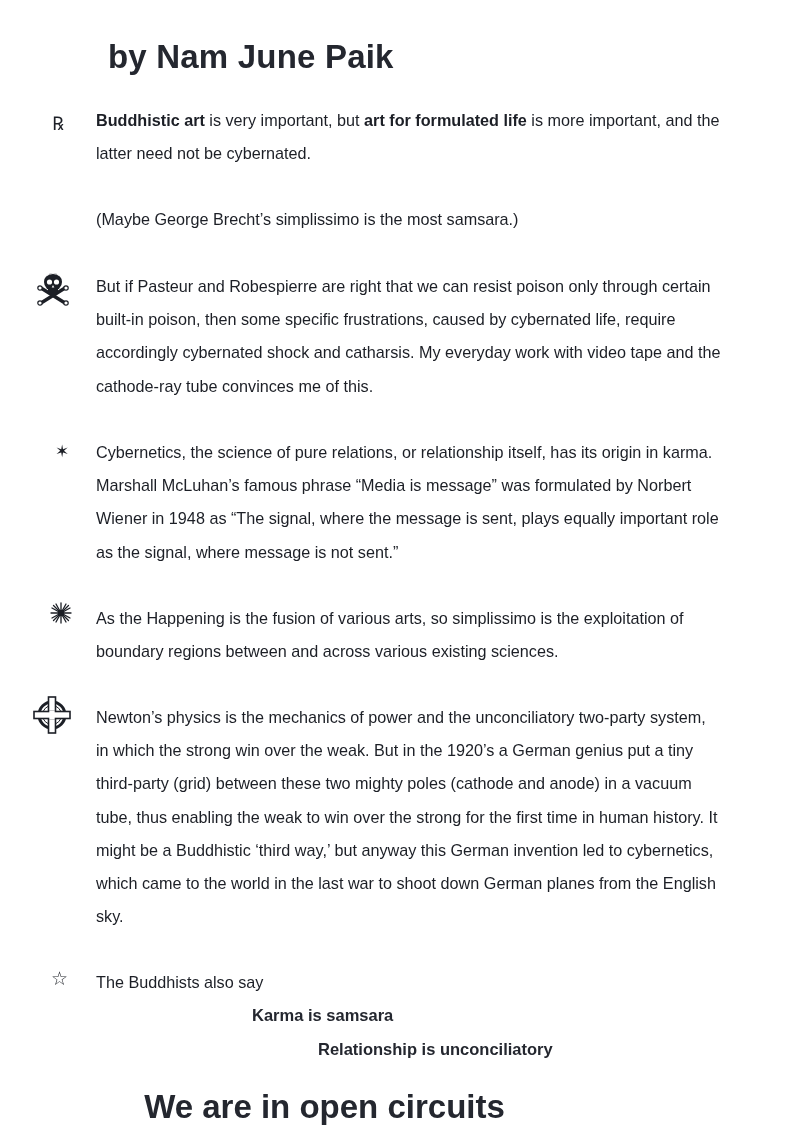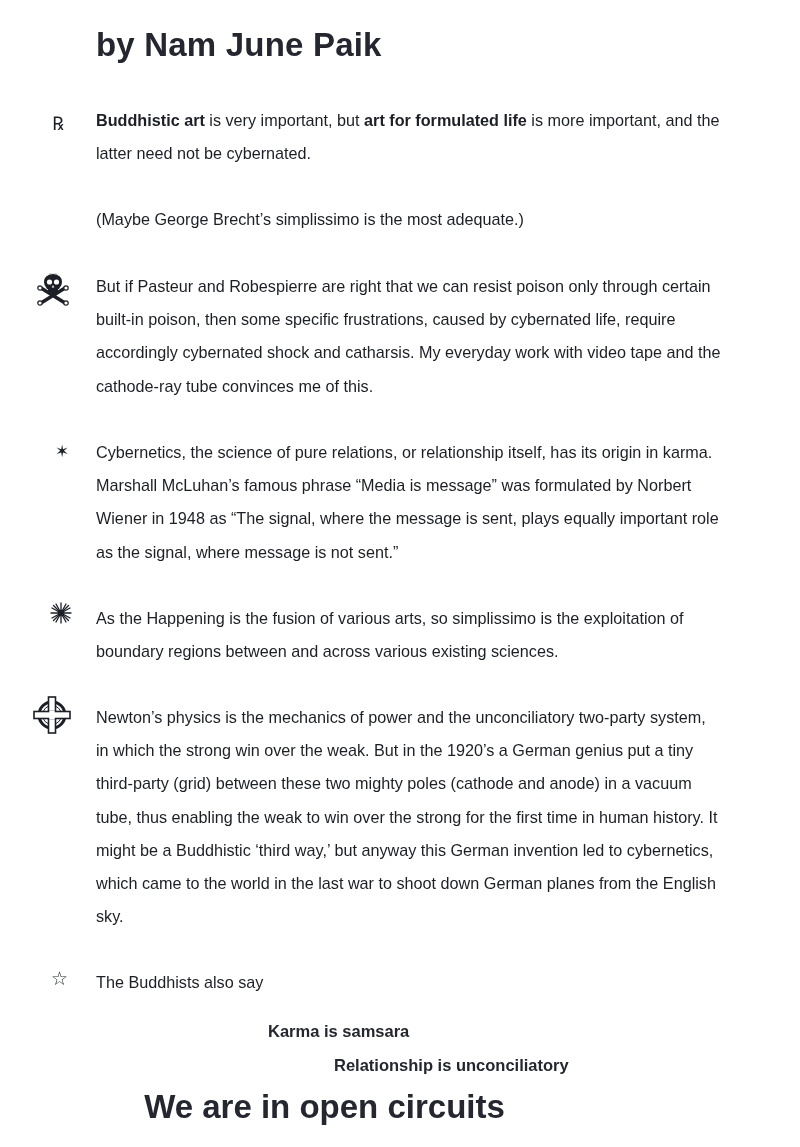--- a/index.html
+++ b/index.html
@@ -1,38 +1,38 @@
 <!DOCTYPE html>
 <html><head>
 <meta charset="utf-8">
 <style>
   html, body { margin: 0; padding: 0; background: #ffffff; }
   body { width: 800px; height: 1147px; position: relative; overflow: hidden;
          font-family: "Liberation Sans", "DejaVu Sans", sans-serif; color: #1c1f26; }
   .title { position: absolute; left: 96px; top: 26px; font-size: 33px; font-weight: bold;
-           letter-spacing: 0.2px; color: #24272f; margin: 0; }
+           letter-spacing: 0.2px; color: #24272f; margin: 12px; }
   .para { position: absolute; left: 96px; width: 625px; font-size: 16.2px; line-height: 33.2px;
           color: #1c1f26; margin: 0; }
   .para b { font-weight: bold; }
   .glyph { position: absolute; display: block; color: #1c1f26; }
-  .center-line { position: absolute; font-weight: bold; font-size: 16.5px; color: #24272f; margin: 16px; }
+  .center-line { position: absolute; font-weight: bold; font-size: 16.5px; color: #24272f; margin: 0; }
   .closing { position: absolute; left: 0; width: 649px; text-align: center; top: 1088px;
              font-size: 33px; font-weight: bold; color: #24272f; margin: 0; }
 </style>
 </head>
 <body>
 
 <h1 class="title">by Nam June Paik</h1>
 
 <span class="glyph" style="left:52px; top:110px; font-family:'DejaVu Serif', serif; font-size:19px;">℞</span>
 <p class="para" style="top:104px;">
   <b>Buddhistic art</b><span> is very important, but </span><b>art for formulated life</b><span> is more important, and the latter need not be cybernated.</span>
 </p>
 
-<p class="para" style="top:203px;">(Maybe George Brecht’s simplissimo is the most adequate.)</p>
+<p class="para" style="top:203px;">(Maybe George Brecht’s simplissimo is the most samsara.)</p>
 
 <span class="glyph" style="left:36px; top:270px;">
   <svg width="34" height="36" viewBox="0 0 34 36">
     <g stroke="#1c1f26" stroke-width="3.5" stroke-linecap="round">
       <line x1="5" y1="18" x2="29" y2="33"></line>
       <line x1="29" y1="18" x2="5" y2="33"></line>
     </g>
     <g fill="#ffffff" stroke="#1c1f26" stroke-width="1.2">
       <circle cx="4" cy="18" r="2.2"></circle>
         <circle cx="30" cy="18" r="2.2"></circle>

